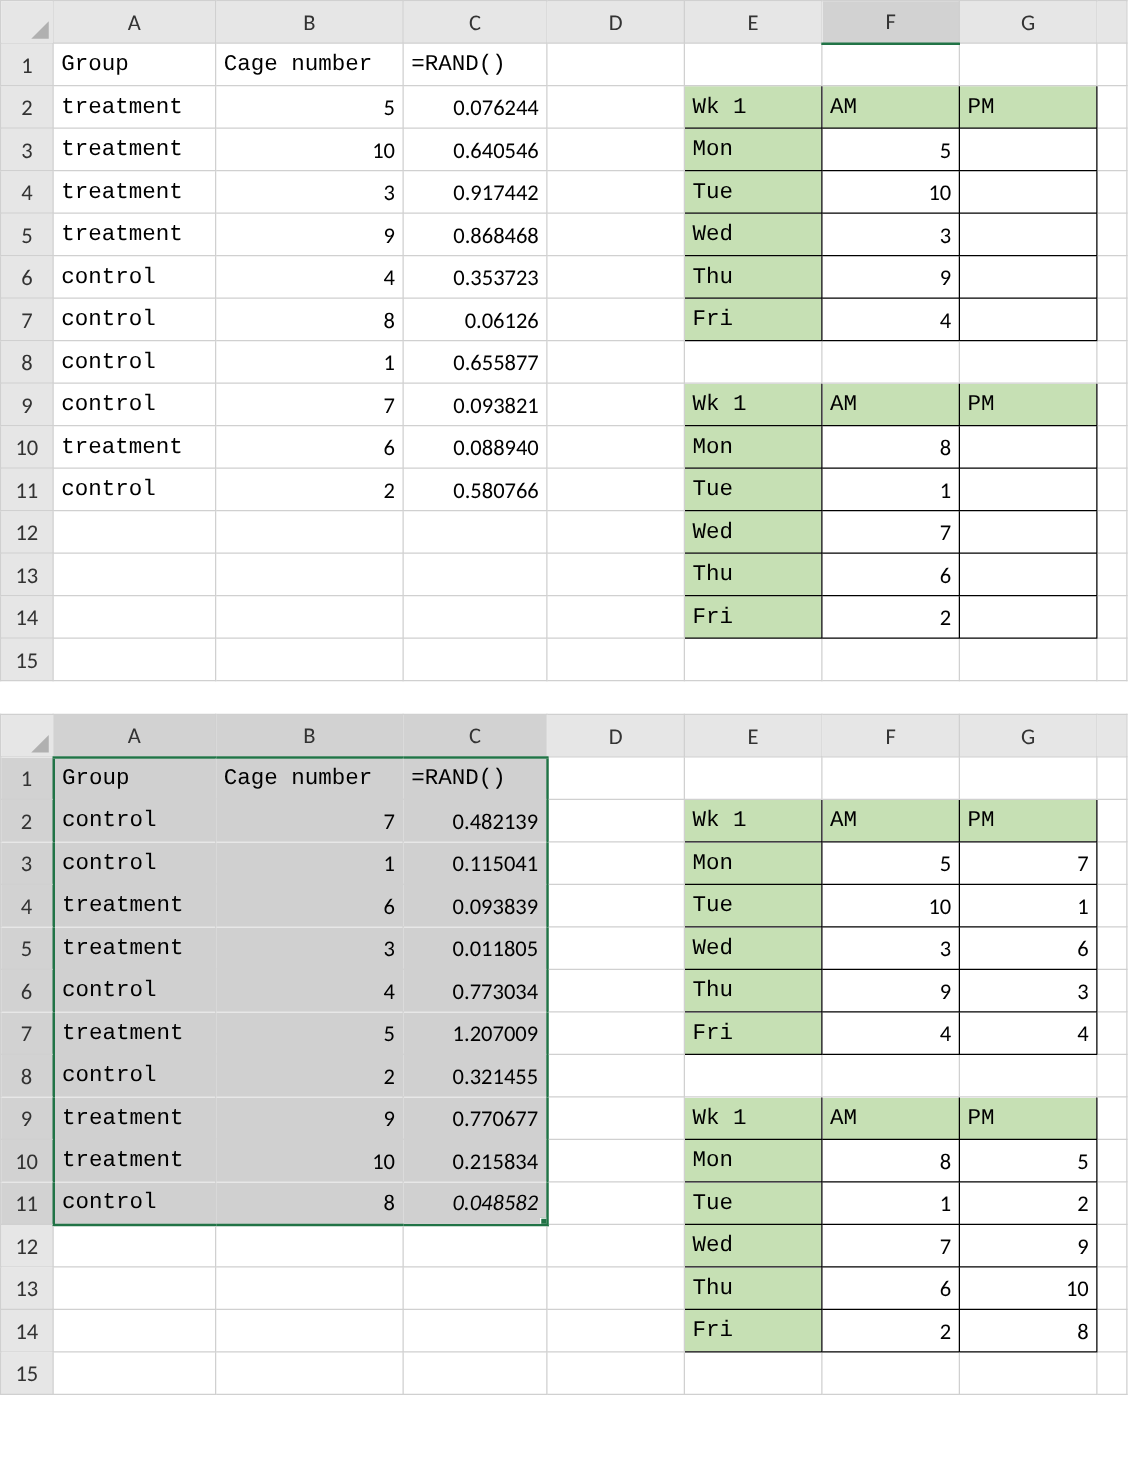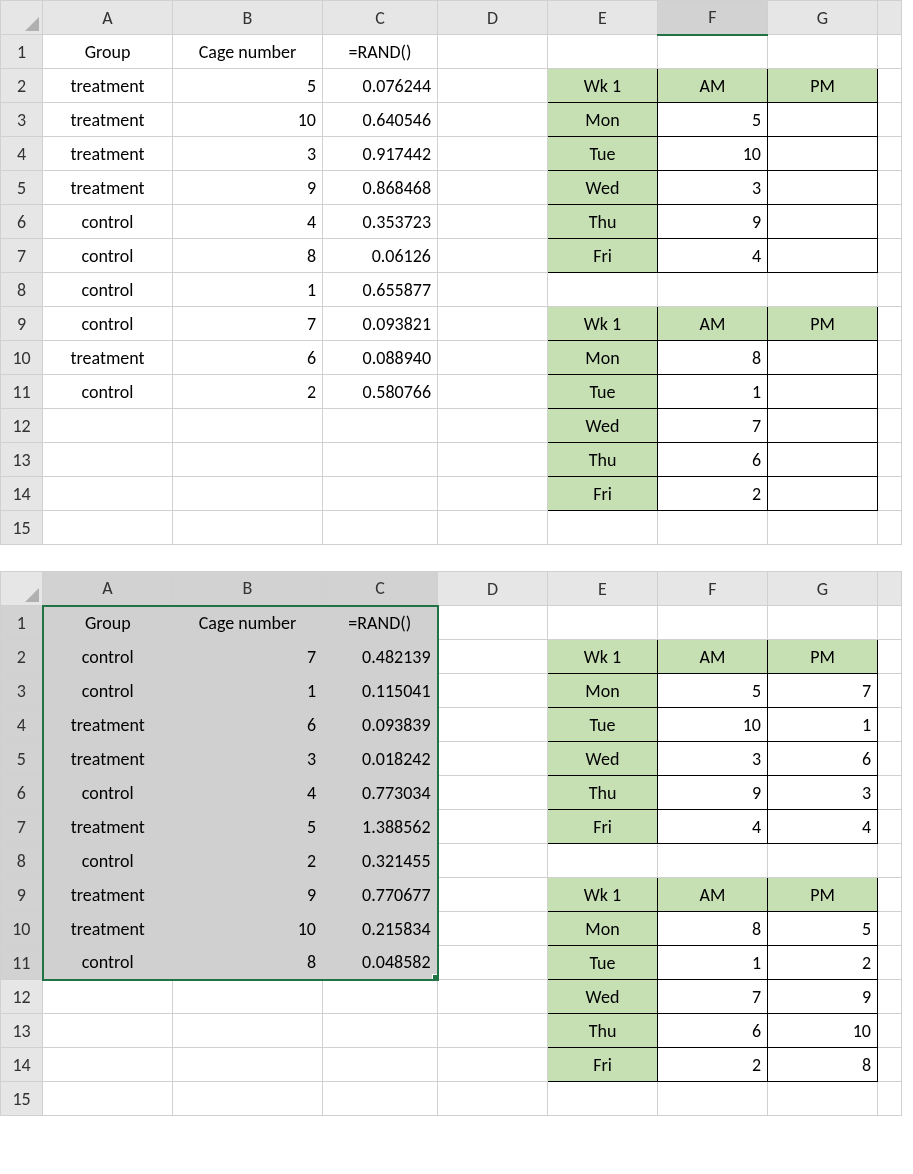--- a/index.html
+++ b/index.html
@@ -57,21 +57,21 @@
   }
   .rowhdr {
     background: #e6e6e6 !important;
     text-align: center;
     color: #333;
     font-weight: normal;
     border: 1px solid #bfbfbf;
   }
   .bold { font-weight: bold; }
   .ralign { text-align: right; }
-  .lalign { text-align: center; }
+  .lalign { text-align: left; font-family: Liberation Mono, monospace; }
   .ghead {
     background: #c6e0b4 !important;
     font-weight: bold;
     border: 1px solid #000 !important;
   }
   .glabel {
     background: #c6e0b4 !important;
     font-weight: bold;
     border: 1px solid #000 !important;
   }
@@ -99,20 +99,21 @@
   .selrowhdr {
     background: #d2d2d2 !important;
     border-right: 2px solid #217346 !important;
   }
   .selcolhdr {
     background: #d2d2d2 !important;
     border-bottom: 2px solid #217346 !important;
   }
   .handle {
     position: relative;
+    font-style: italic;
   }
   .handle::after {
     content: "";
     position: absolute;
     right: -3px;
     bottom: -3px;
     width: 6px;
     height: 6px;
     background: #217346;
     border: 1px solid #fff;
@@ -381,21 +382,21 @@
   <td></td>
   <td class="glabel lalign">Tue</td>
   <td class="gcell">10</td>
   <td class="gcell">1</td>
   <td></td>
 </tr>
 <tr>
   <td class="rowhdr selrowhdr">5</td>
   <td class="lalign selcell sel-left">treatment</td>
   <td class="ralign selcell">3</td>
-  <td class="ralign selcell sel-right">0.018242</td>
+  <td class="ralign selcell sel-right">0.011805</td>
   <td></td>
   <td class="glabel lalign">Wed</td>
   <td class="gcell">3</td>
   <td class="gcell">6</td>
   <td></td>
 </tr>
 <tr>
   <td class="rowhdr selrowhdr">6</td>
   <td class="lalign selcell sel-left">control</td>
   <td class="ralign selcell">4</td>
@@ -403,21 +404,21 @@
   <td></td>
   <td class="glabel lalign">Thu</td>
   <td class="gcell">9</td>
   <td class="gcell">3</td>
   <td></td>
 </tr>
 <tr>
   <td class="rowhdr selrowhdr">7</td>
   <td class="lalign selcell sel-left">treatment</td>
   <td class="ralign selcell">5</td>
-  <td class="ralign selcell sel-right">1.388562</td>
+  <td class="ralign selcell sel-right">1.207009</td>
   <td></td>
   <td class="glabel lalign">Fri</td>
   <td class="gcell">4</td>
   <td class="gcell">4</td>
   <td></td>
 </tr>
 <tr>
   <td class="rowhdr selrowhdr">8</td>
   <td class="lalign selcell sel-left">control</td>
   <td class="ralign selcell">2</td>

